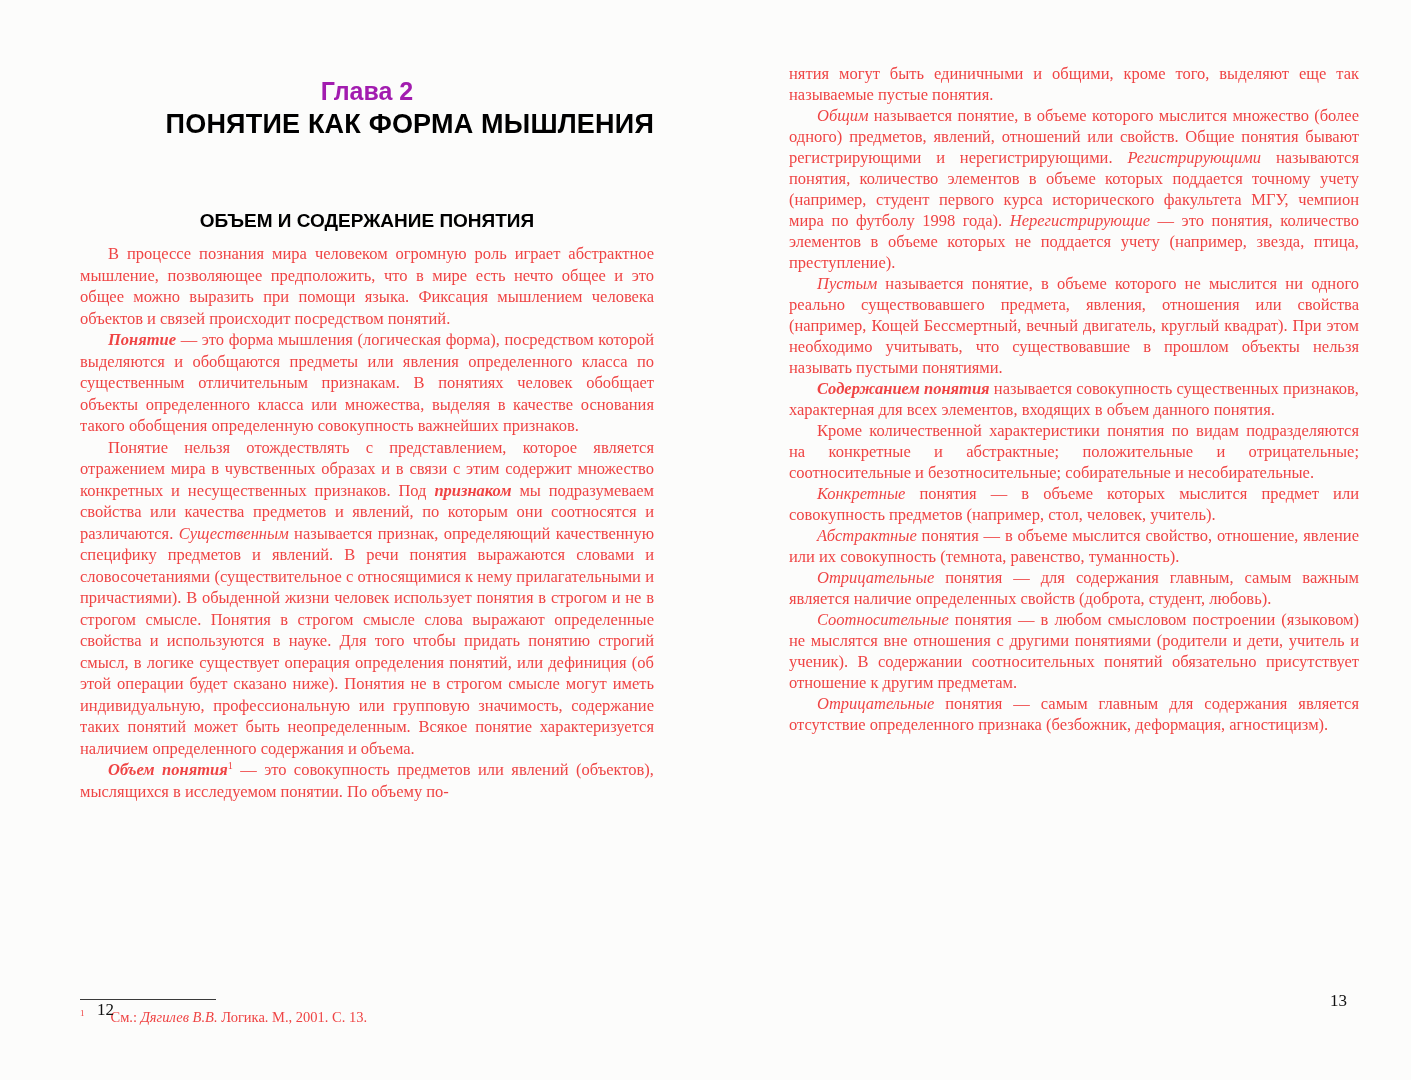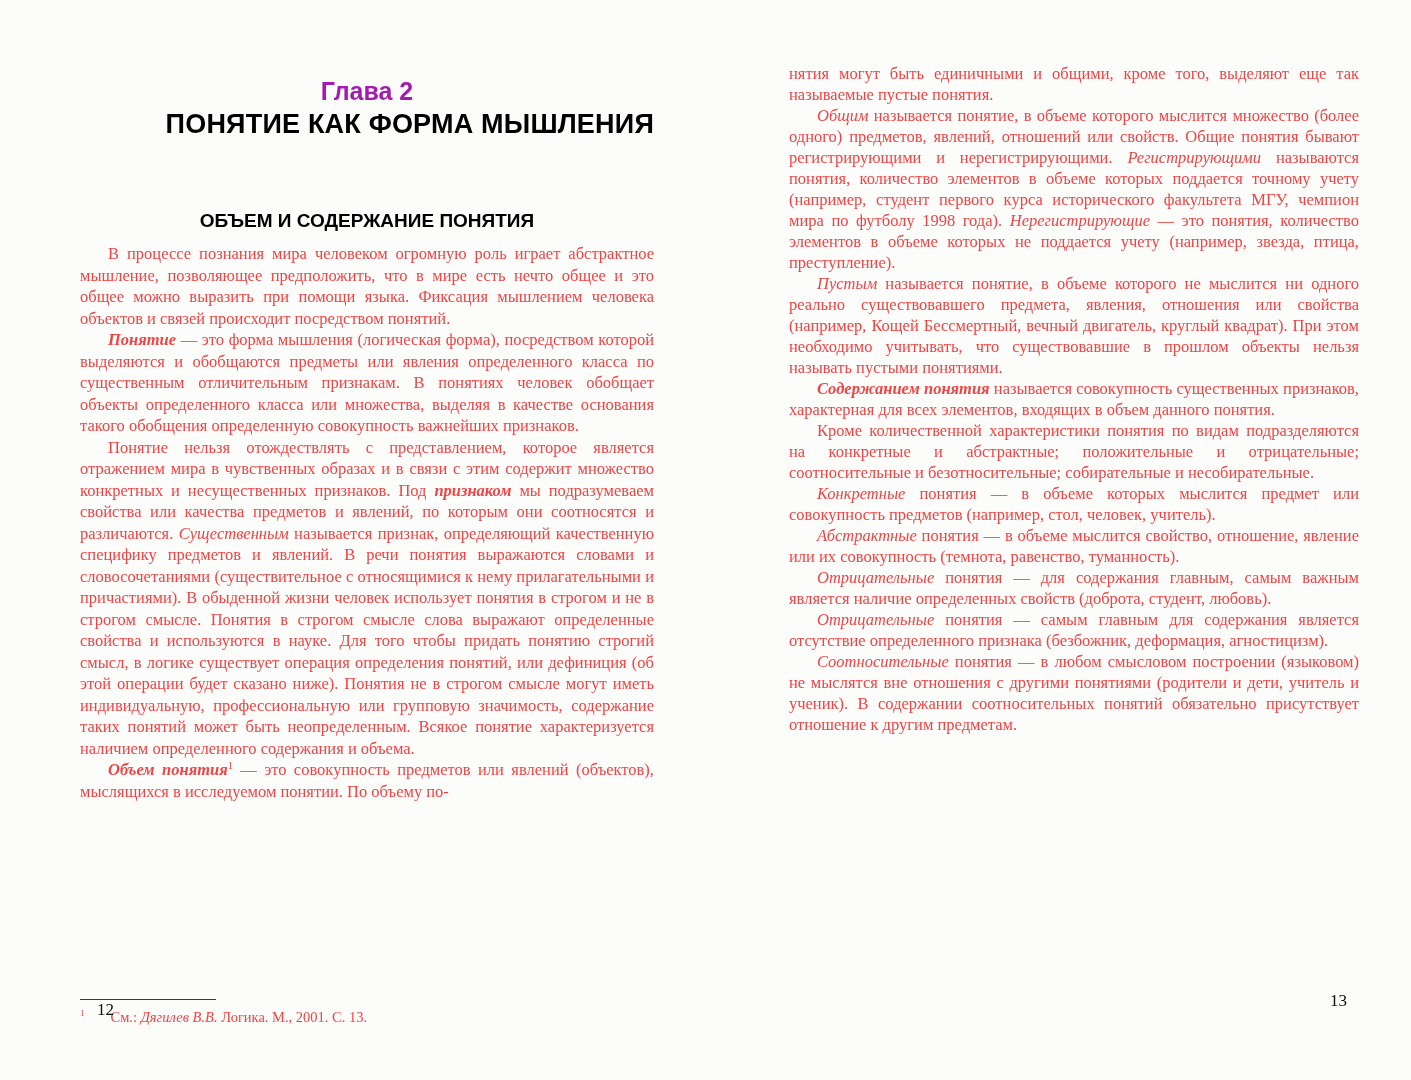--- a/index.html
+++ b/index.html
@@ -83,20 +83,20 @@
   <div class="page page-right">
     <div class="body-block" style="margin-top:0">
         <p class="body-p noindent"><span class="seg-n">нятия могут быть единичными и общими, кроме того, выделяют еще так называемые пустые понятия.</span></p>
         <p class="body-p"><span class="seg-i">Общим</span><span class="seg-n"> называется понятие, в объеме которого мыслится множество (более одного) предметов, явлений, отношений или свойств. Общие понятия бывают регистрирующими и нерегистрирующими. </span><span class="seg-i">Регистрирующими</span><span class="seg-n"> называются понятия, количество элементов в объеме которых поддается точному учету (например, студент первого курса исторического факультета МГУ, чемпион мира по футболу 1998 года). </span><span class="seg-i">Нерегистрирующие</span><span class="seg-n"> — это понятия, количество элементов в объеме которых не поддается учету (например, звезда, птица, преступление).</span></p>
         <p class="body-p"><span class="seg-i">Пустым</span><span class="seg-n"> называется понятие, в объеме которого не мыслится ни одного реально существовавшего предмета, явления, отношения или свойства (например, Кощей Бессмертный, вечный двигатель, круглый квадрат). При этом необходимо учитывать, что существовавшие в прошлом объекты нельзя называть пустыми понятиями.</span></p>
         <p class="body-p"><span class="seg-bi">Содержанием понятия</span><span class="seg-n"> называется совокупность существенных признаков, характерная для всех элементов, входящих в объем данного понятия.</span></p>
         <p class="body-p"><span class="seg-n">Кроме количественной характеристики понятия по видам подразделяются на конкретные и абстрактные; положительные и отрицательные; соотносительные и безотносительные; собирательные и несобирательные.</span></p>
         <p class="body-p"><span class="seg-i">Конкретные</span><span class="seg-n"> понятия — в объеме которых мыслится предмет или совокупность предметов (например, стол, человек, учитель).</span></p>
         <p class="body-p"><span class="seg-i">Абстрактные</span><span class="seg-n"> понятия — в объеме мыслится свойство, отношение, явление или их совокупность (темнота, равенство, туманность).</span></p>
         <p class="body-p"><span class="seg-i">Отрицательные</span><span class="seg-n"> понятия — для содержания главным, самым важным является наличие определенных свойств (доброта, студент, любовь).</span></p>
+        <p class="body-p"><span class="seg-i">Соотносительные</span><span class="seg-n"> понятия — в любом смысловом построении (языковом) не мыслятся вне отношения с другими понятиями (родители и дети, учитель и ученик). В содержании соотносительных понятий обязательно присутствует отношение к другим предметам.</span></p>
         <p class="body-p"><span class="seg-i">Отрицательные</span><span class="seg-n"> понятия — самым главным для содержания является отсутствие определенного признака (безбожник, деформация, агностицизм).</span></p>
-        <p class="body-p"><span class="seg-i">Соотносительные</span><span class="seg-n"> понятия — в любом смысловом построении (языковом) не мыслятся вне отношения с другими понятиями (родители и дети, учитель и ученик). В содержании соотносительных понятий обязательно присутствует отношение к другим предметам.</span></p>
       </div>
 
     <div class="pagenum pagenum-right">13</div>
   </div>
 
 </div>
 
 </body></html>

